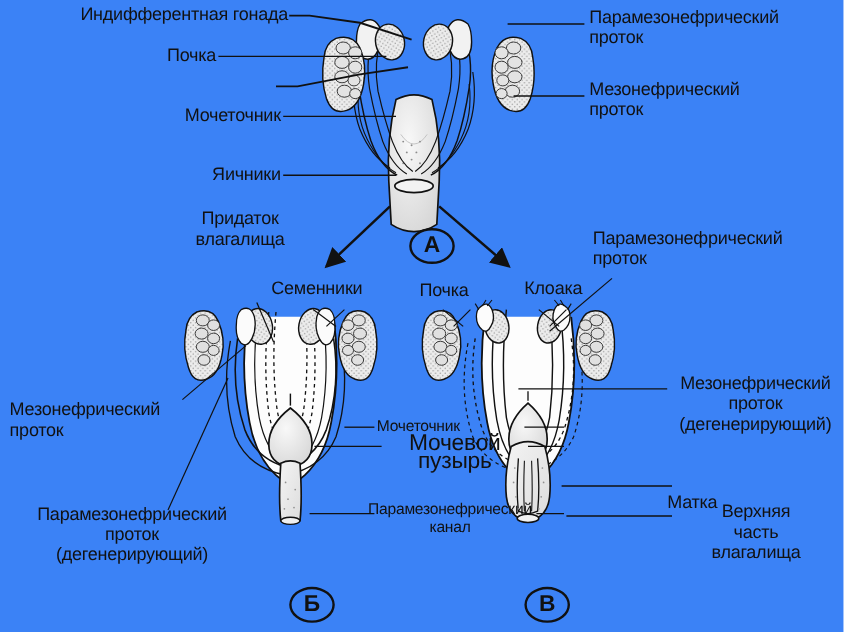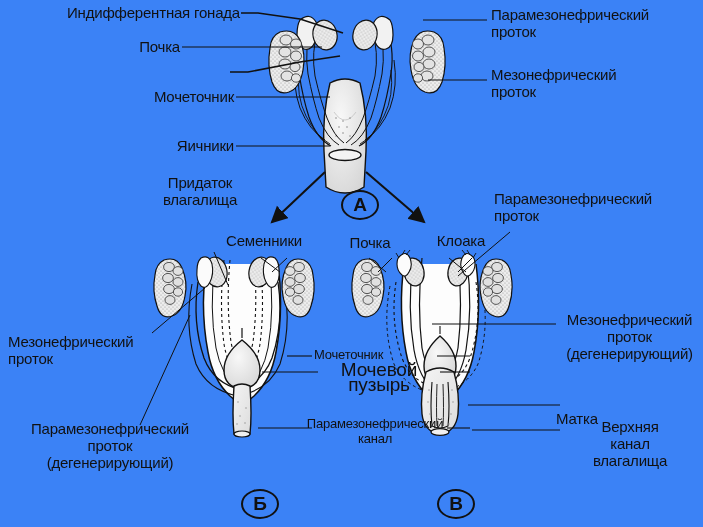--- a/index.html
+++ b/index.html
@@ -346,20 +346,20 @@
   <div class="lbl center" style="left:276px; top:416px; width:198px; font-size:13px; line-height:15px;">Парамезонефрический
 канал</div>
 
   <div class="lbl center" style="left:556px; top:311px; width:147px;">Мезонефрический
 проток
 (дегенерирующий)</div>
 
   <div class="lbl left" style="left:556px; top:410px; width:120px;">Матка</div>
 
   <div class="lbl center" style="left:566px; top:418px; width:128px;">Верхняя
-канал
+часть
 влагалища</div>
 
   <div class="panel-key" style="left:341px; top:190px;">A</div>
   <div class="panel-key" style="left:241px; top:489px;">Б</div>
   <div class="panel-key" style="left:437px; top:489px;">В</div>
 
 </div>
 
 </body></html>

